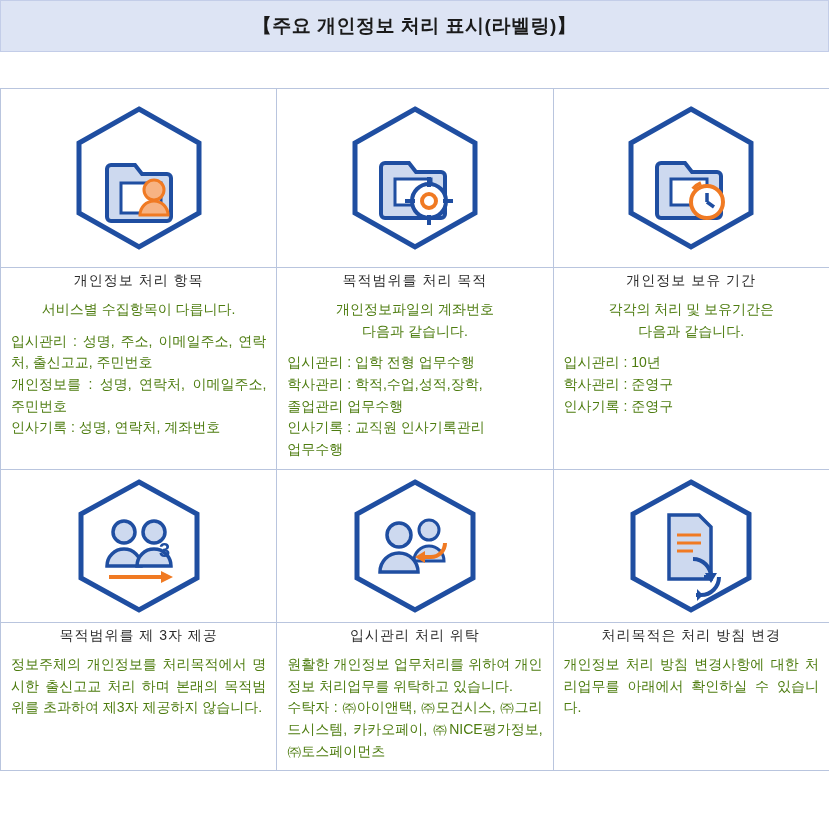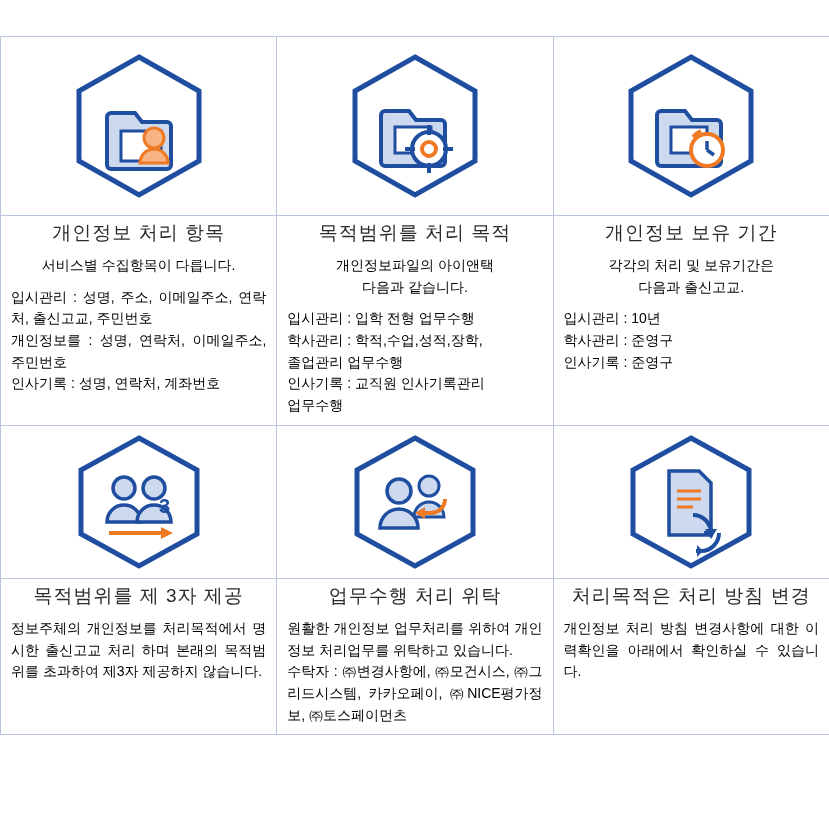--- a/index.html
+++ b/index.html
@@ -46,43 +46,46 @@
   .icon-box {
     height: 178px;
     display: flex;
     align-items: center;
     justify-content: center;
   }
   .row2 .icon-box { height: 152px; }
 
   .cell-label {
     text-align: center;
-    font-size: 19px;
+    font-size: 14px;
     color: #2b2b2b;
     padding: 4px 6px 7px 6px;
     letter-spacing: 1px;
     border-top: 1px solid #b9c5de;
   }
   .cell-body {
     font-size: 14px;
-    color: #000000;
+    color: #4d7c0f;
     line-height: 1.55;
     padding: 2px 10px 8px 10px;
     white-space: pre-line;
   }
   .cell-body.center { text-align: center; }
   .cell-body.justify { text-align: justify; text-align-last: left; }
 
   svg { display: block; }
 </style>
 </head>
 <body>
 
 <div id="page">
 
+  <div class="title-bar">
+    <span class="title-text">【주요 개인정보 처리 표시(라벨링)】</span>
+  </div>
 
   <div class="spacer"></div>
 
   <table class="grid">
     <tbody>
         <tr class="row1">
 
       <td class="cell">
         <div class="icon-box">
           <svg width="140" height="150" viewBox="0 0 140 150">
@@ -108,21 +111,21 @@
             <rect x="50" y="76" width="36" height="26" fill="#ffffff" stroke="#1f4ea1" stroke-width="3"></rect>
             <circle cx="84" cy="98" r="17" fill="#ffffff" stroke="#1f4ea1" stroke-width="4"></circle>
             <circle cx="84" cy="98" r="7" fill="none" stroke="#f07a23" stroke-width="4"></circle>
             <line x1="84" y1="74" x2="84" y2="84" stroke="#1f4ea1" stroke-width="4"></line>
             <line x1="84" y1="112" x2="84" y2="122" stroke="#1f4ea1" stroke-width="4"></line>
             <line x1="60" y1="98" x2="70" y2="98" stroke="#1f4ea1" stroke-width="4"></line>
             <line x1="98" y1="98" x2="108" y2="98" stroke="#1f4ea1" stroke-width="4"></line>
           </svg>
         </div>
         <div class="cell-label">목적범위를 처리 목적</div>
-        <div class="cell-body center">개인정보파일의 아이앤택
+        <div class="cell-body center">개인정보파일의 계좌번호
 다음과 같습니다.</div>
         <div class="cell-body justify">입시관리 :  입학 전형 업무수행
 학사관리 :  학적,수업,성적,장학,
 졸업관리 업무수행
 인사기록 :  교직원 인사기록관리
 업무수행</div>
       </td>
 
       <td class="cell">
         <div class="icon-box">
@@ -130,21 +133,21 @@
             <polygon points="70,6 130,40 130,110 70,144 10,110 10,40" fill="none" stroke="#1f4ea1" stroke-width="5"></polygon>
             <path d="M40,60 h24 l7,9 h25 a4,4 0 0 1 4,4 v38 a4,4 0 0 1 -4,4 h-56 a4,4 0 0 1 -4,-4 v-47 a4,4 0 0 1 4,-4 z" fill="#cdd9ef" stroke="#1f4ea1" stroke-width="4"></path>
             <rect x="50" y="76" width="36" height="26" fill="#ffffff" stroke="#1f4ea1" stroke-width="3"></rect>
             <circle cx="86" cy="99" r="16" fill="#ffffff" stroke="#f07a23" stroke-width="4"></circle>
             <path d="M86,99 v-9 M86,99 l7,5" stroke="#1f4ea1" stroke-width="3.5" fill="none"></path>
             <path d="M72,86 a18,18 0 0 1 8,-6" stroke="#f07a23" stroke-width="4" fill="none"></path>
           </svg>
         </div>
         <div class="cell-label">개인정보 보유 기간</div>
         <div class="cell-body center">각각의 처리 및 보유기간은
-다음과 출신고교.</div>
+다음과 같습니다.</div>
         <div class="cell-body justify">입시관리 : 10년
 학사관리 : 준영구
 인사기록 : 준영구</div>
       </td>
     </tr>
 
     <tr class="row2">
 
       <td class="cell">
         <div class="icon-box">
@@ -168,39 +171,39 @@
           <svg width="140" height="138" viewBox="0 0 140 138">
             <polygon points="70,5 128,37 128,101 70,133 12,101 12,37" fill="none" stroke="#1f4ea1" stroke-width="5"></polygon>
             <circle cx="84" cy="53" r="10" fill="#cdd9ef" stroke="#1f4ea1" stroke-width="3"></circle>
             <path d="M69,84 a15,15 0 0 1 30,0 z" fill="#cdd9ef" stroke="#1f4ea1" stroke-width="3"></path>
             <circle cx="54" cy="58" r="12" fill="#cdd9ef" stroke="#1f4ea1" stroke-width="3.5"></circle>
             <path d="M35,95 a19,19 0 0 1 38,0 z" fill="#cdd9ef" stroke="#1f4ea1" stroke-width="3.5"></path>
             <path d="M100,66 a14,14 0 0 1 -14,14 h-12" stroke="#f07a23" stroke-width="4" fill="none"></path>
             <polygon points="80,74 70,80 80,86" fill="#f07a23"></polygon>
           </svg>
         </div>
-        <div class="cell-label">업무수행 처리 위탁</div>
+        <div class="cell-label">입시관리 처리 위탁</div>
         <div class="cell-body justify">원활한 개인정보 업무처리를 위하여 개인정보 처리업무를 위탁하고 있습니다.
-수탁자 :  ㈜변경사항에,  ㈜모건시스,  ㈜그리드시스템,  카카오페이,  ㈜NICE평가정보,  ㈜토스페이먼츠</div>
+수탁자 :  ㈜아이앤택,  ㈜모건시스,  ㈜그리드시스템,  카카오페이,  ㈜NICE평가정보,  ㈜토스페이먼츠</div>
       </td>
 
       <td class="cell">
         <div class="icon-box">
           <svg width="140" height="138" viewBox="0 0 140 138">
             <polygon points="70,5 128,37 128,101 70,133 12,101 12,37" fill="none" stroke="#1f4ea1" stroke-width="5"></polygon>
             <path d="M48,38 h30 l12,12 v52 h-42 z" fill="#cdd9ef" stroke="#1f4ea1" stroke-width="3.5"></path>
             <line x1="56" y1="58" x2="80" y2="58" stroke="#f07a23" stroke-width="3"></line>
             <line x1="56" y1="66" x2="80" y2="66" stroke="#f07a23" stroke-width="3"></line>
             <line x1="56" y1="74" x2="72" y2="74" stroke="#f07a23" stroke-width="3"></line>
             <path d="M72,82 a18,18 0 0 1 18,18 h-7" stroke="#1f4ea1" stroke-width="4" fill="none"></path>
             <polygon points="90,106 84,96 96,96" fill="#1f4ea1"></polygon>
             <path d="M98,100 a18,18 0 0 1 -18,18 h-5" stroke="#1f4ea1" stroke-width="4" fill="none"></path>
             <polygon points="76,112 82,118 76,124" fill="#1f4ea1"></polygon>
           </svg>
         </div>
         <div class="cell-label">처리목적은 처리 방침 변경</div>
-        <div class="cell-body justify">개인정보 처리 방침 변경사항에 대한 이력확인을 아래에서 확인하실 수 있습니다.</div>
+        <div class="cell-body justify">개인정보 처리 방침 변경사항에 대한 처리업무를 아래에서 확인하실 수 있습니다.</div>
       </td>
     </tr>
   </tbody>
     </table>
 
 </div>
 
 </body></html>

